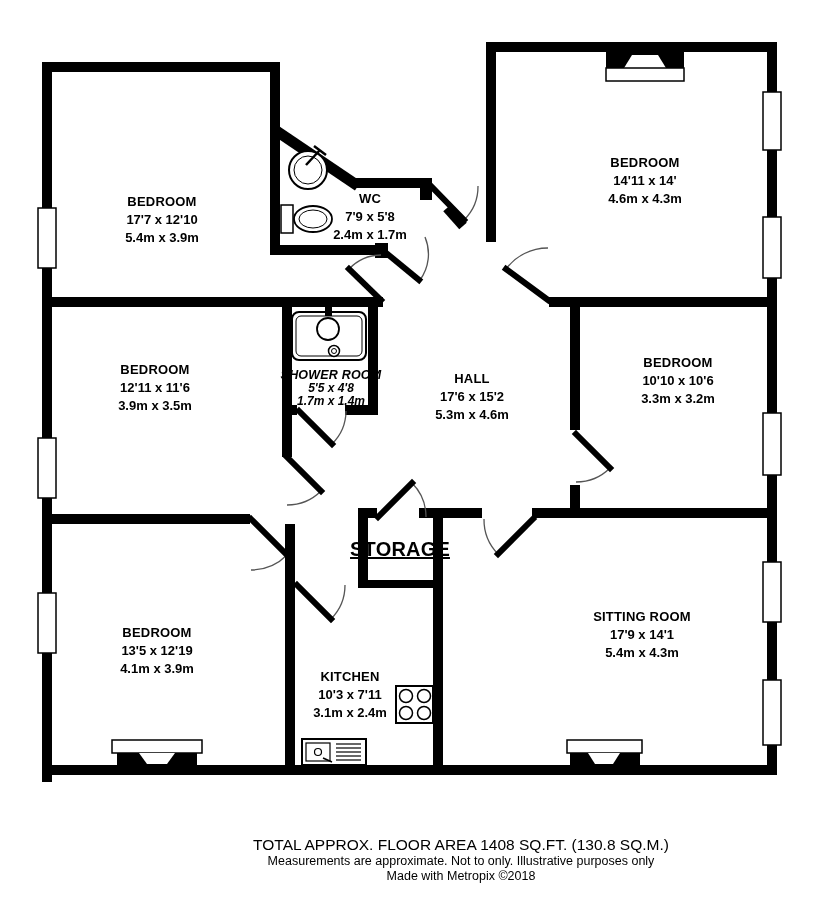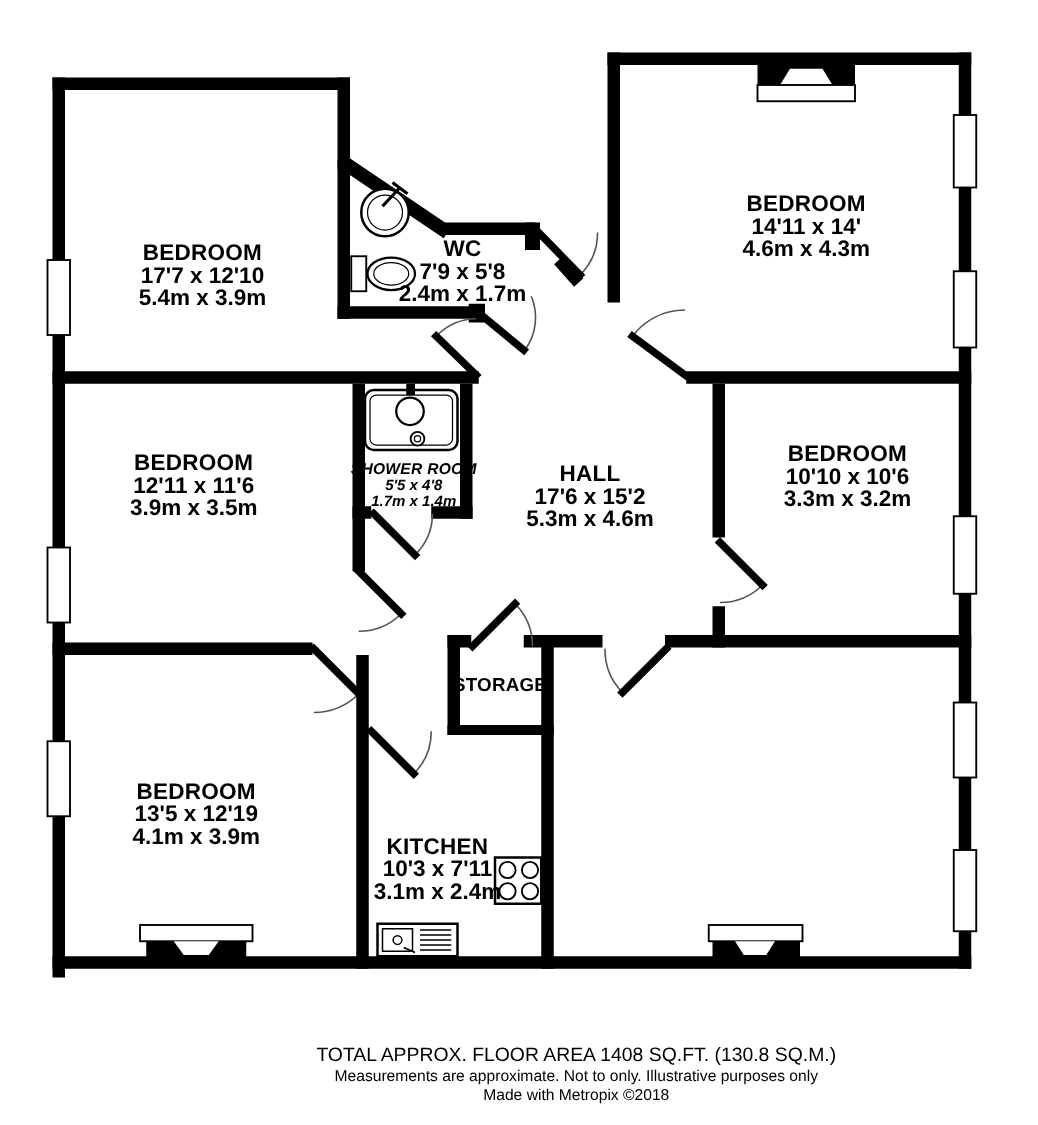--- a/index.html
+++ b/index.html
@@ -1,24 +1,24 @@
 <!DOCTYPE html>
 <html><head>
 <meta charset="utf-8">
 <style>
   html,body{margin:0;padding:0;background:#ffffff;}
   .canvas{position:relative;width:830px;height:900px;background:#fff;overflow:hidden;
           font-family:"Liberation Sans", sans-serif;color:#000;}
   svg{position:absolute;left:0;top:0;}
   .room-label{position:absolute;transform:translateX(-50%);text-align:center;
-              font-weight:bold;white-space:nowrap;line-height:18px;font-size:18px;}
+              font-weight:bold;white-space:nowrap;line-height:18px;font-size:13px;}
   .room-label .rname{letter-spacing:.2px;}
   .room-label.small{font-size:12px;line-height:13px;font-style:italic;}
   .room-label.small .rname{font-size:12.5px;}
-  .room-label.single{font-size:15px;}
+  .room-label.single{font-size:20px;text-decoration:underline;}
   .footer{position:absolute;left:461px;transform:translateX(-50%);text-align:center;white-space:nowrap;}
   .footer .l1{font-size:15.5px;line-height:18px;}
   .footer .l2{font-size:15.5px;line-height:18px;}
   .footer .l3{font-size:12.5px;line-height:15px;}
   .footer .l4{font-size:12.5px;line-height:15px;}
 </style>
 </head>
 <body>
 
 <div class="canvas">
@@ -217,20 +217,25 @@
   <div class="room-label single" style="left:400px;top:540px">
     <div class="rname">STORAGE</div>
   </div>
 
   <div class="room-label" style="left:350px;top:668px">
     <div class="rname">KITCHEN</div>
     <div class="rdim">10'3 x 7'11</div>
     <div class="rdim">3.1m x 2.4m</div>
   </div>
 
+  <div class="room-label" style="left:642px;top:608px">
+    <div class="rname">SITTING ROOM</div>
+    <div class="rdim">17'9 x 14'1</div>
+    <div class="rdim">5.4m x 4.3m</div>
+  </div>
 
   <div class="footer" style="top:836px">
     <div class="l2">TOTAL APPROX. FLOOR AREA 1408 SQ.FT. (130.8 SQ.M.)</div>
     <div class="l3">Measurements are approximate.  Not to only.  Illustrative purposes only</div>
     <div class="l4">Made with Metropix ©2018</div>
   </div>
 
 </div>
 
 </body></html>

